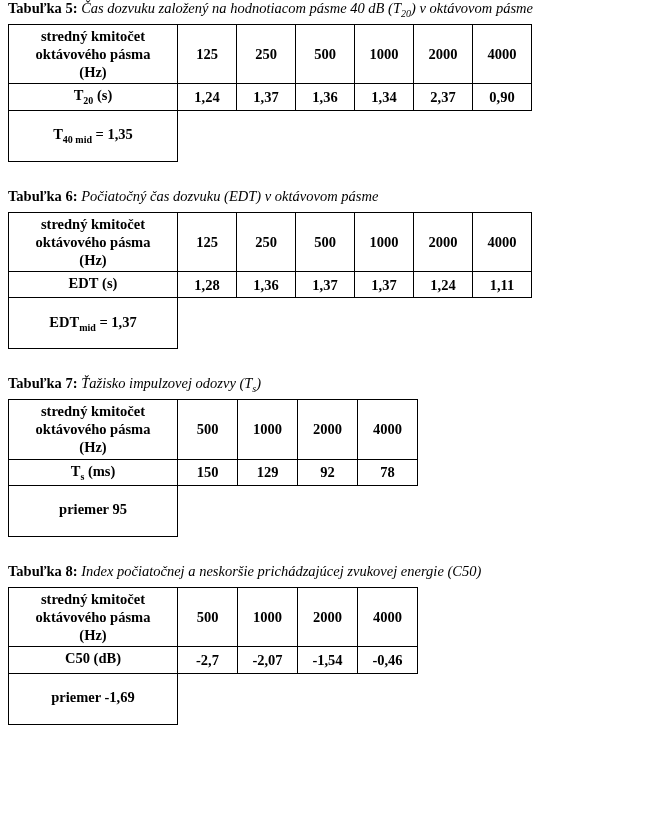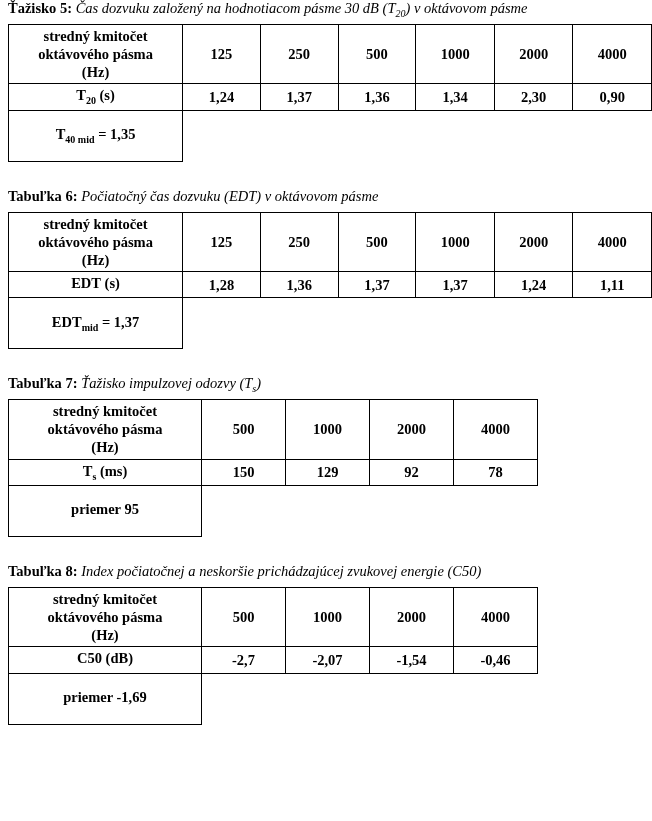--- a/index.html
+++ b/index.html
@@ -42,21 +42,21 @@
   table.t {
     border-collapse: collapse;
     margin-left: 8px;
     table-layout: fixed;
   }
   table.t td {
     border: 1px solid #000000;
     font-size: 14.5px;
     font-weight: bold;
     text-align: center;
-    padding: 2px 16px;
+    padding: 2px 4px;
     line-height: 1.25;
   }
   td.hdr-label {
     width: 160px;
     padding: 4px 6px;
   }
   td.freqcol {
     width: 50px;
   }
   td.freqcol4 {
@@ -82,21 +82,21 @@
     height: 26px;
   }
 </style>
 </head>
 <body>
 
 <div class="page">
 
   <div class="table-block">
     <div class="caption">
-      <span class="cap-label">Ťažisko 5:</span><span>&nbsp;</span><span class="cap-text"><span>Čas dozvuku založený na hodnotiacom pásme 30 dB (T</span><span class="sub">20</span><span>) v oktávovom pásme</span></span>
+      <span class="cap-label">Tabuľka 5:</span><span>&nbsp;</span><span class="cap-text"><span>Čas dozvuku založený na hodnotiacom pásme 40 dB (T</span><span class="sub">20</span><span>) v oktávovom pásme</span></span>
     </div>
     <table class="t">
       <tbody>
           <tr>
         <td class="hdr-label" rowspan="1">
           <span>stredný kmitočet</span><br>
           <span>oktávového pásma</span><br>
           <span>(Hz)</span>
         </td>
         <td class="freqcol">125</td>
@@ -105,21 +105,21 @@
         <td class="freqcol">1000</td>
         <td class="freqcol">2000</td>
         <td class="freqcol">4000</td>
       </tr>
       <tr>
         <td class="rowlabel"><span>T</span><span class="sub">20</span><span> (s)</span></td>
         <td class="valcell">1,24</td>
         <td class="valcell">1,37</td>
         <td class="valcell">1,36</td>
         <td class="valcell">1,34</td>
-        <td class="valcell">2,30</td>
+        <td class="valcell">2,37</td>
         <td class="valcell">0,90</td>
       </tr>
       <tr>
         <td class="summary"><span>T</span><span class="sub">40 mid</span><span> = 1,35</span></td>
       </tr>
     </tbody>
       </table>
   </div>
 
   <div class="gap-after-table"></div>

